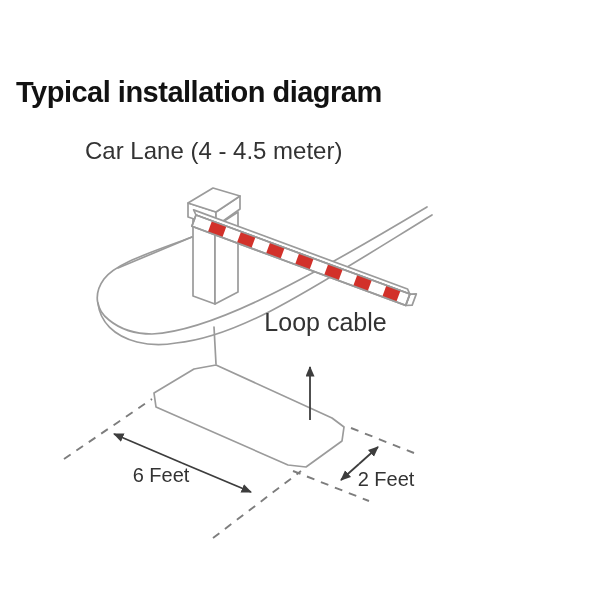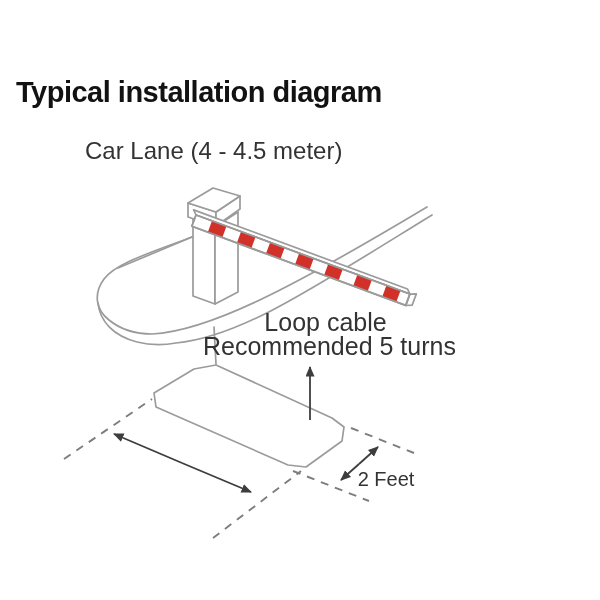--- a/index.html
+++ b/index.html
@@ -110,18 +110,18 @@
     </g>
 
     <g>
       <path class="dim" d="M359,464 L378,447" marker-end="url(#ah)"></path>
       <path class="dim" d="M359,464 L341,480" marker-end="url(#ah)"></path>
     </g>
   </svg>
 
   <div class="loop-label">
     <div>Loop cable</div>
-    <div>Recommended 5 turns</div>
   </div>
 
+  <div class="dim-label w6">6 Feet</div>
   <div class="dim-label d2">2 Feet</div>
 
 </div>
 
 </body></html>

